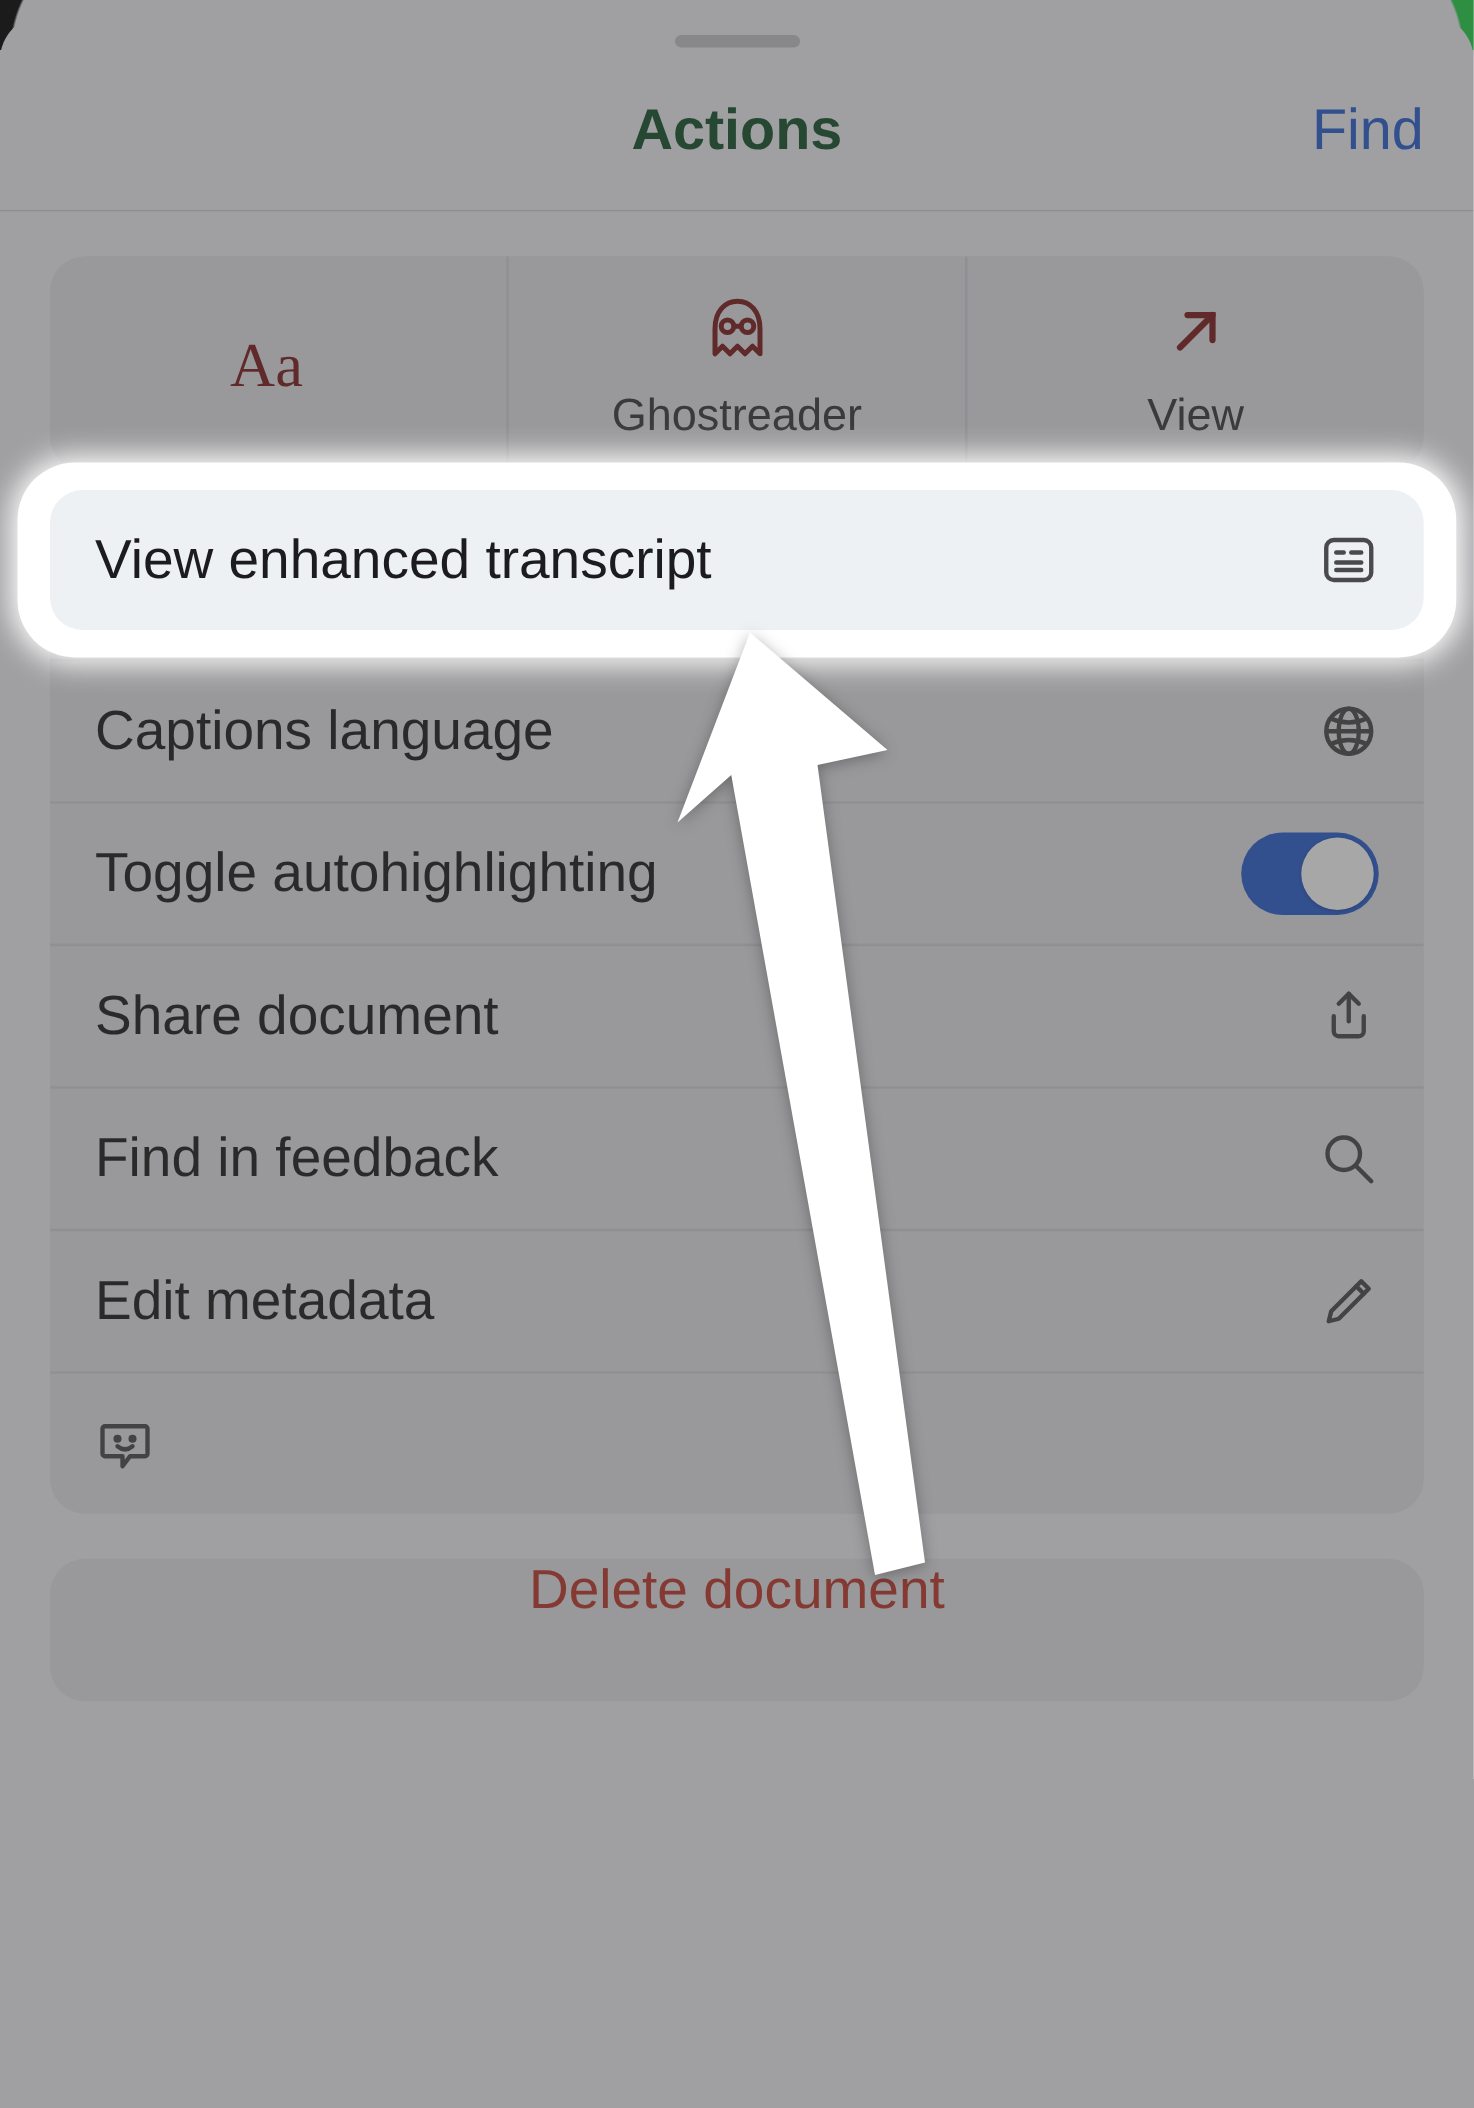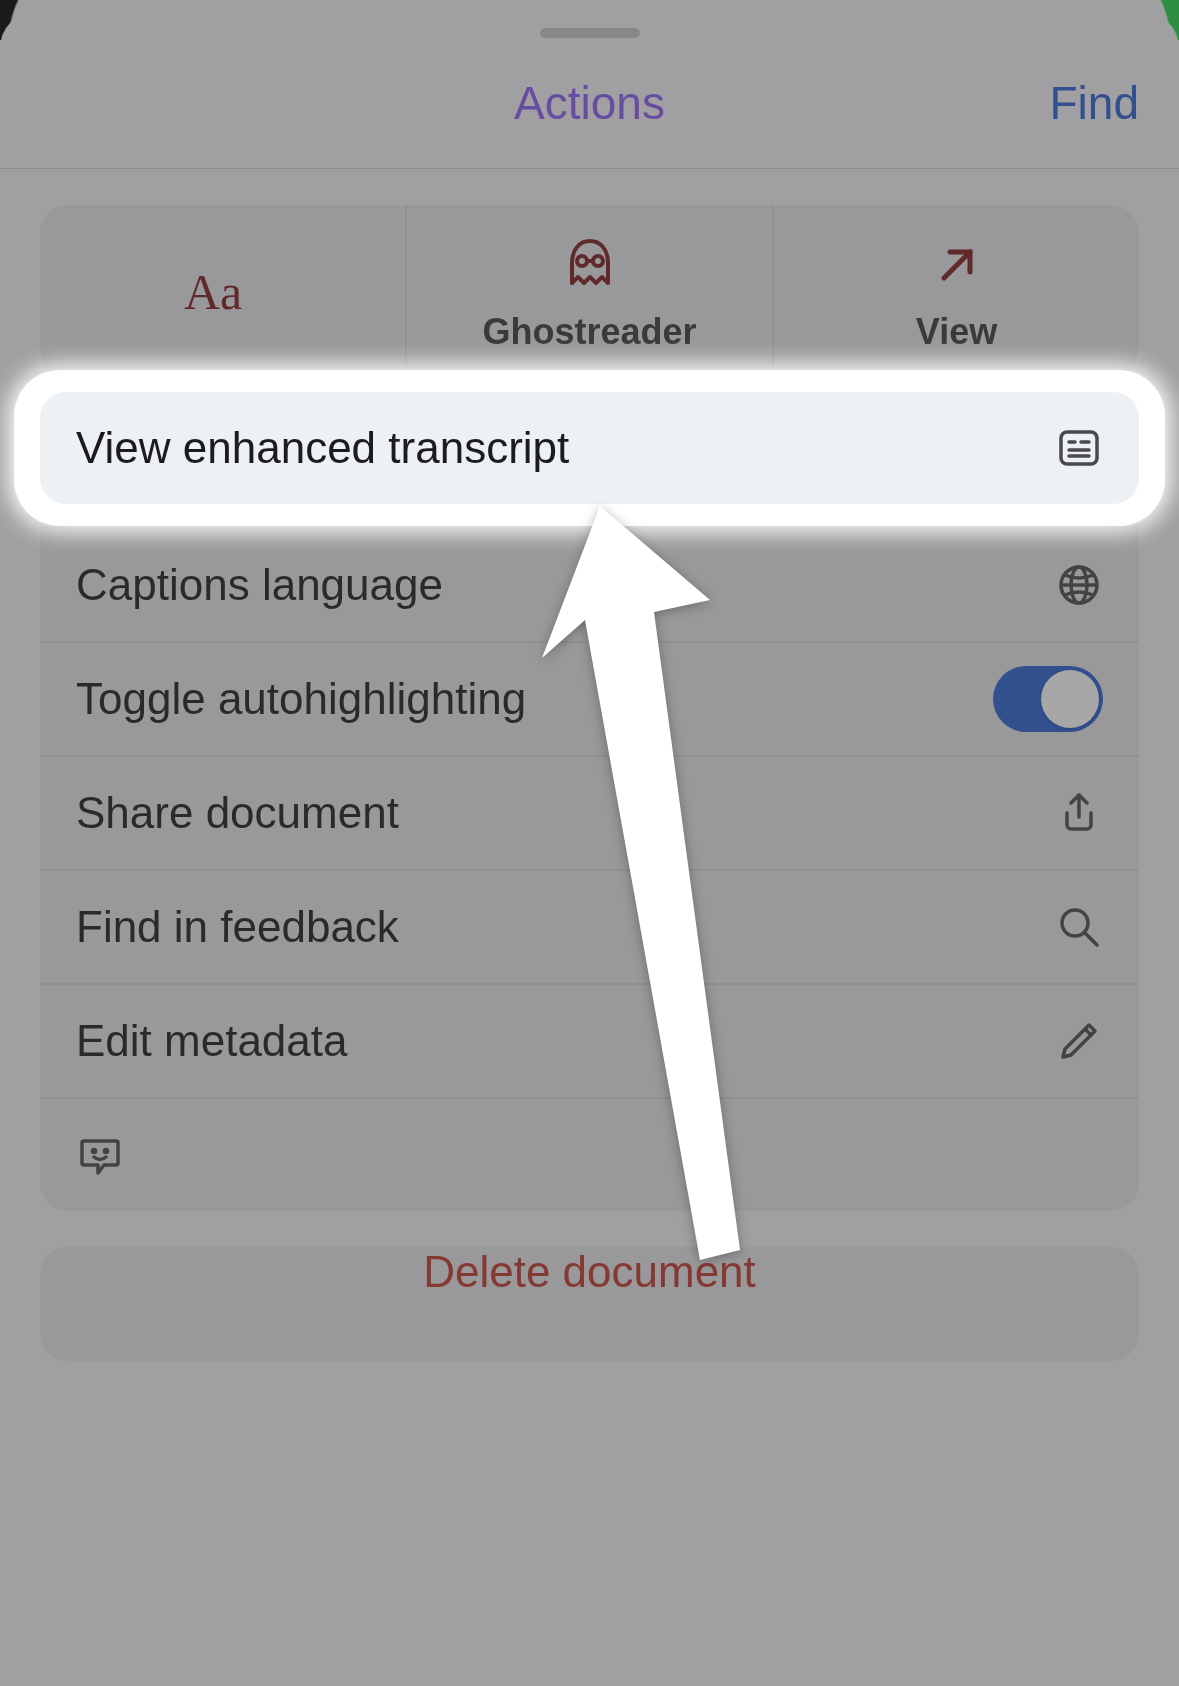--- a/index.html
+++ b/index.html
@@ -32,22 +32,22 @@
 
   .header {
     display: flex;
     align-items: center;
     justify-content: center;
     position: relative;
     height: 130px;
   }
   .header-title {
     font-size: 46px;
-    font-weight: 400;
-    color: #8b5cf6;
+    font-weight: 700;
+    color: #14532d;
   }
   .done-btn {
     position: absolute;
     right: 40px;
     top: 50%;
     transform: translateY(-50%);
     font-size: 46px;
     font-weight: 400;
     color: #2a5fd1;
     background: none;
@@ -77,21 +77,20 @@
     align-items: center;
     justify-content: center;
     padding: 28px 0 24px 0;
     gap: 14px;
     border: none;
     background: transparent;
     cursor: pointer;
   }
   .tile + .tile {
     border-left: 2px solid #d6d6db;
-    font-weight: bold;
   }
   .tile-icon {
     height: 64px;
     display: flex;
     align-items: center;
     justify-content: center;
     color: #7f1d1d;
   }
   .tile-label {
     font-size: 36px;

